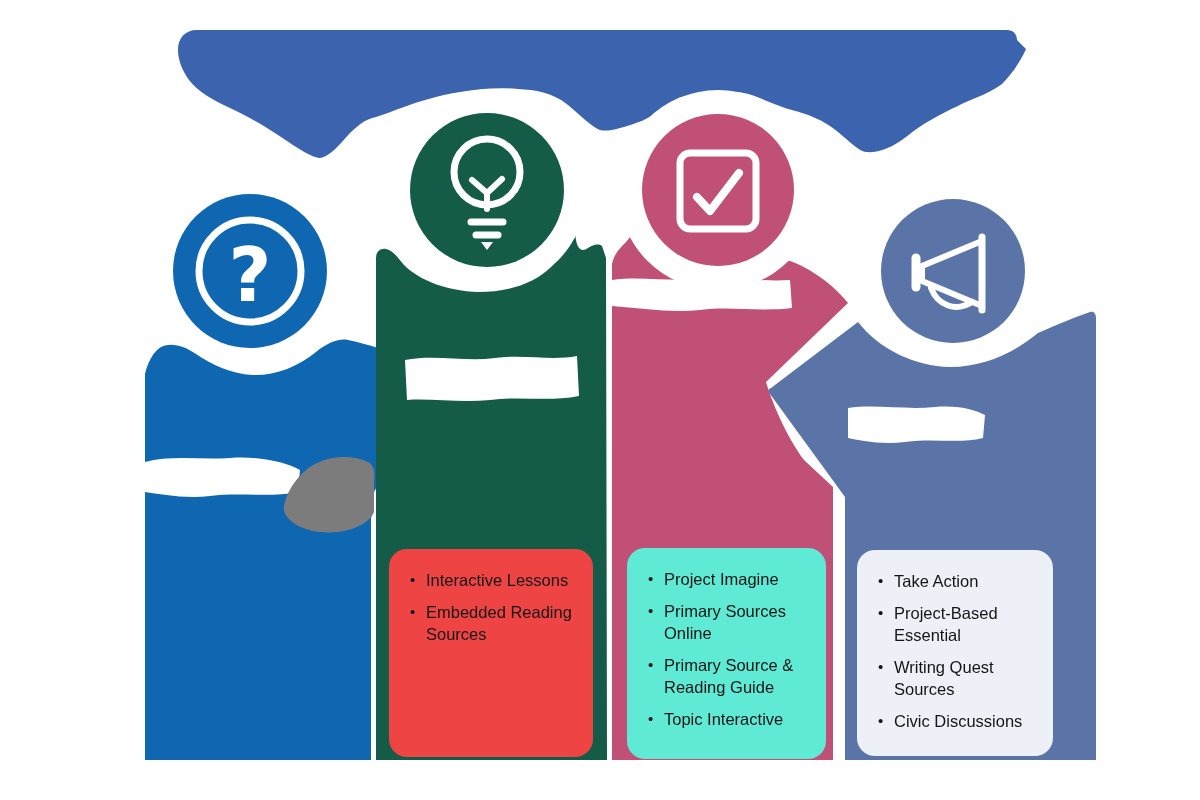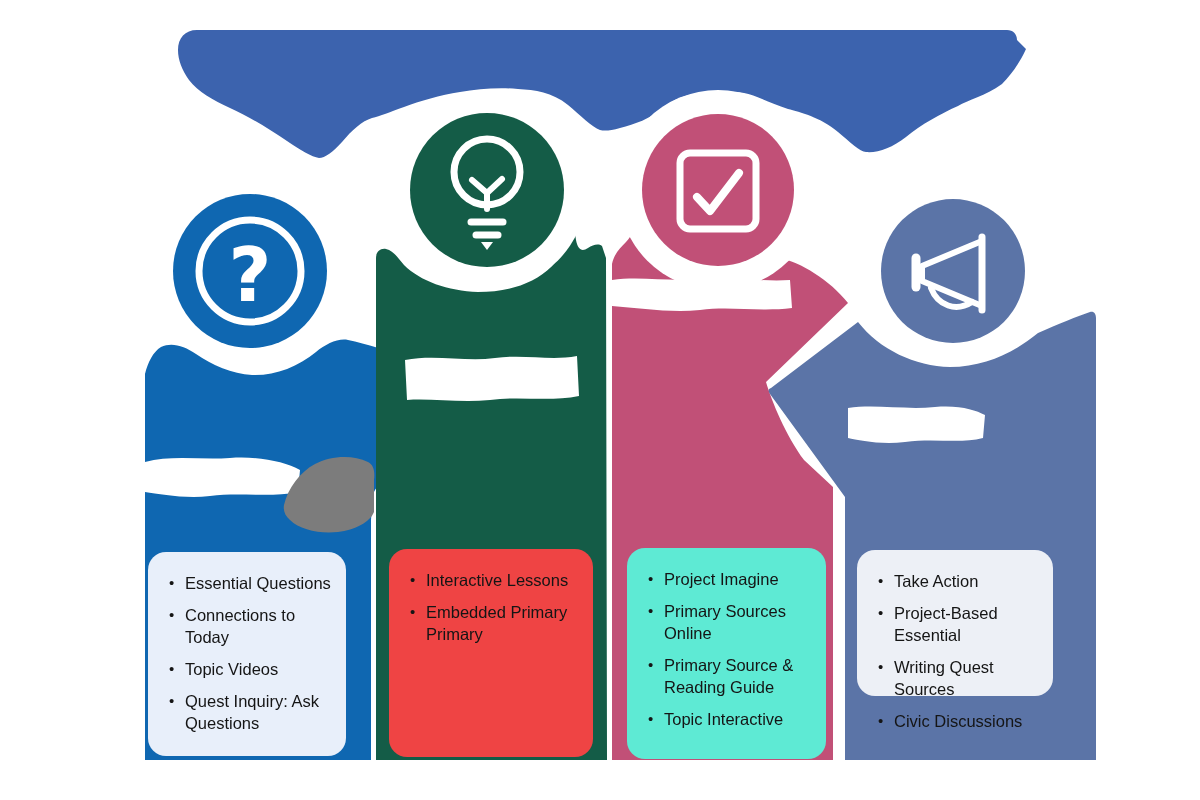--- a/index.html
+++ b/index.html
@@ -105,46 +105,38 @@
     </g>
 
     <g fill="none" stroke="#ffffff" stroke-linecap="round" stroke-linejoin="round">
       <path d="M916,258 L916,287" stroke-width="9"></path>
       <path d="M922,266 L982,241 L982,306 L922,281 Z" stroke-width="6"></path>
       <path d="M982,237 L982,310" stroke-width="7"></path>
       <path d="M931,288 C938,306 956,312 972,302" stroke-width="6"></path>
     </g>
   </svg>
 
-  <div class="card" style="left: 148px; top: 552px; width: 198px; height: 204px; background: rgb(232, 239, 250);">
-    <ul>
-        <li>Essential Questions</li>
-        <li>Connections to Today</li>
-        <li>Topic Videos</li>
-        <li>Quest Inquiry: Ask Questions</li>
-      </ul>
-  </div>
 
   <div class="card" style="left: 389px; top: 549px; width: 204px; height: 208px; background: #ef4444;">
     <ul>
         <li>Interactive Lessons</li>
-        <li>Embedded Primary Primary</li>
+        <li>Embedded Reading Sources</li>
       </ul>
   </div>
 
   <div class="card" style="left: 627px; top: 548px; width: 199px; height: 211px; background: #5eead4;">
     <ul>
         <li>Project Imagine</li>
         <li>Primary Sources Online</li>
         <li>Primary Source &amp; Reading Guide</li>
         <li>Topic Interactive</li>
       </ul>
   </div>
 
-  <div class="card" style="left: 857px; top: 550px; width: 196px; height: 146px; background: rgb(237, 240, 246);">
+  <div class="card" style="left: 857px; top: 550px; width: 196px; height: 206px; background: rgb(237, 240, 246);">
     <ul>
         <li>Take Action</li>
         <li>Project-Based Essential</li>
         <li>Writing Quest Sources</li>
         <li>Civic Discussions</li>
       </ul>
   </div>
 
 </div>
 

